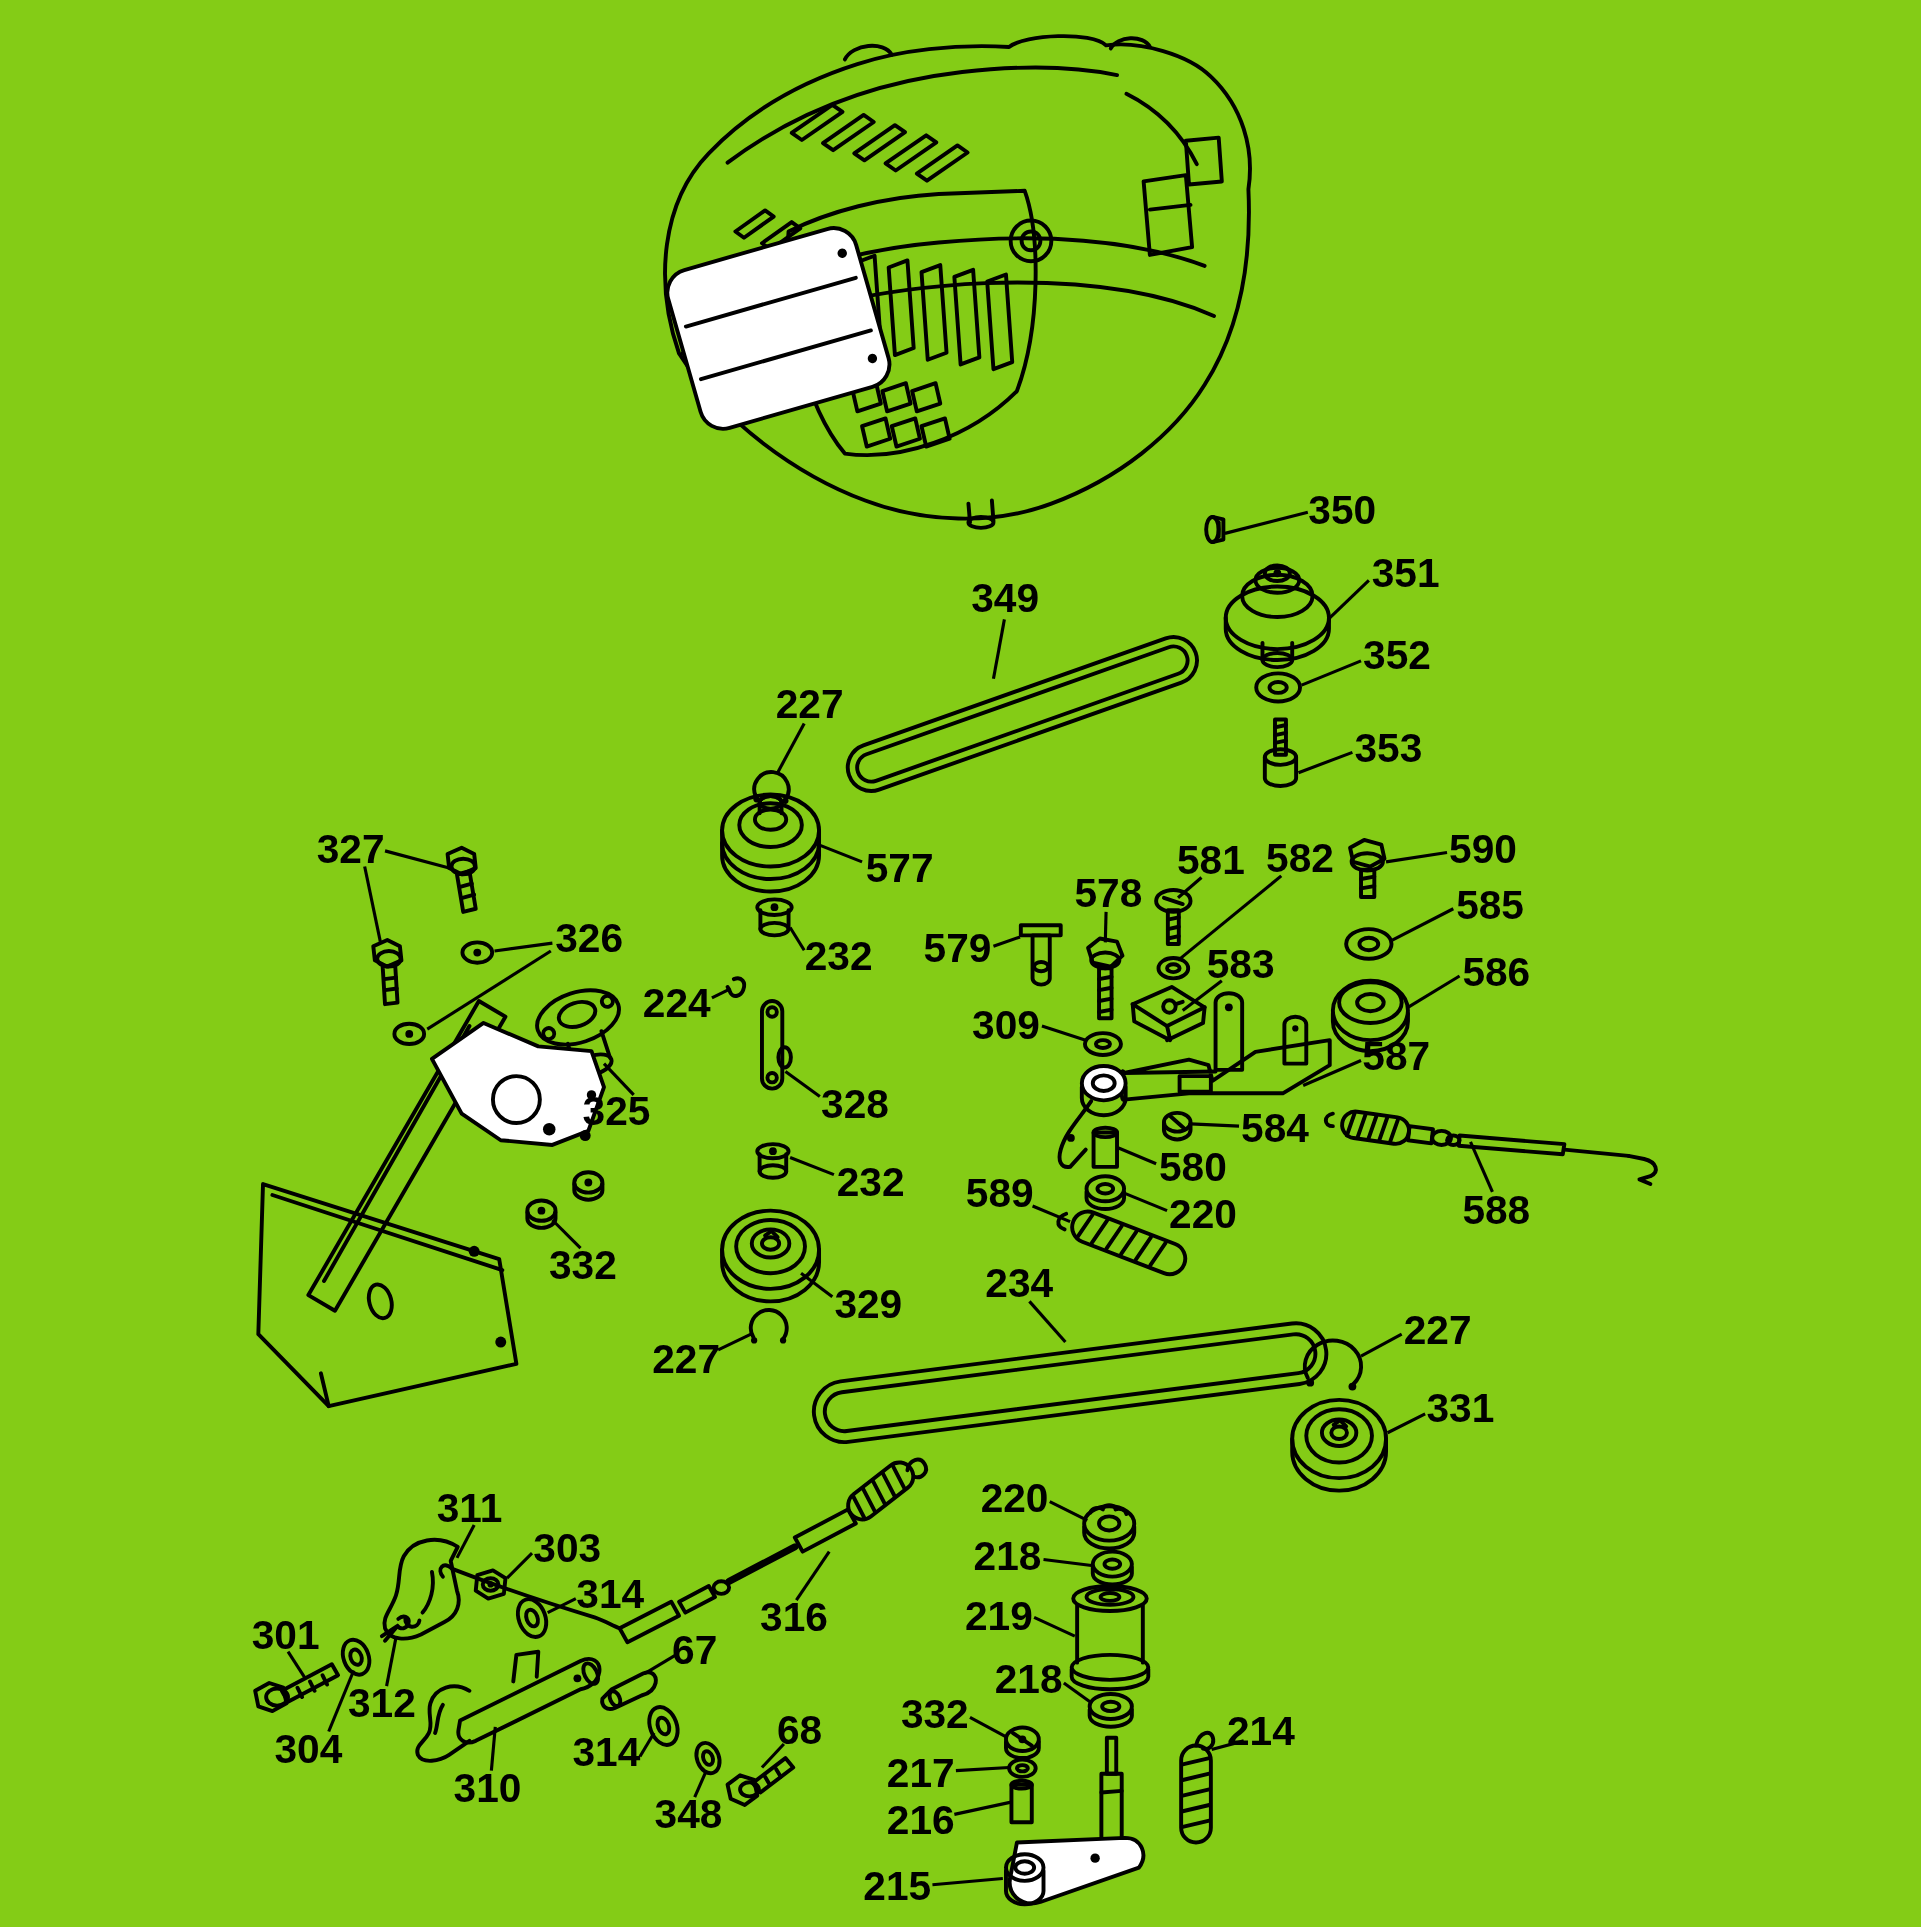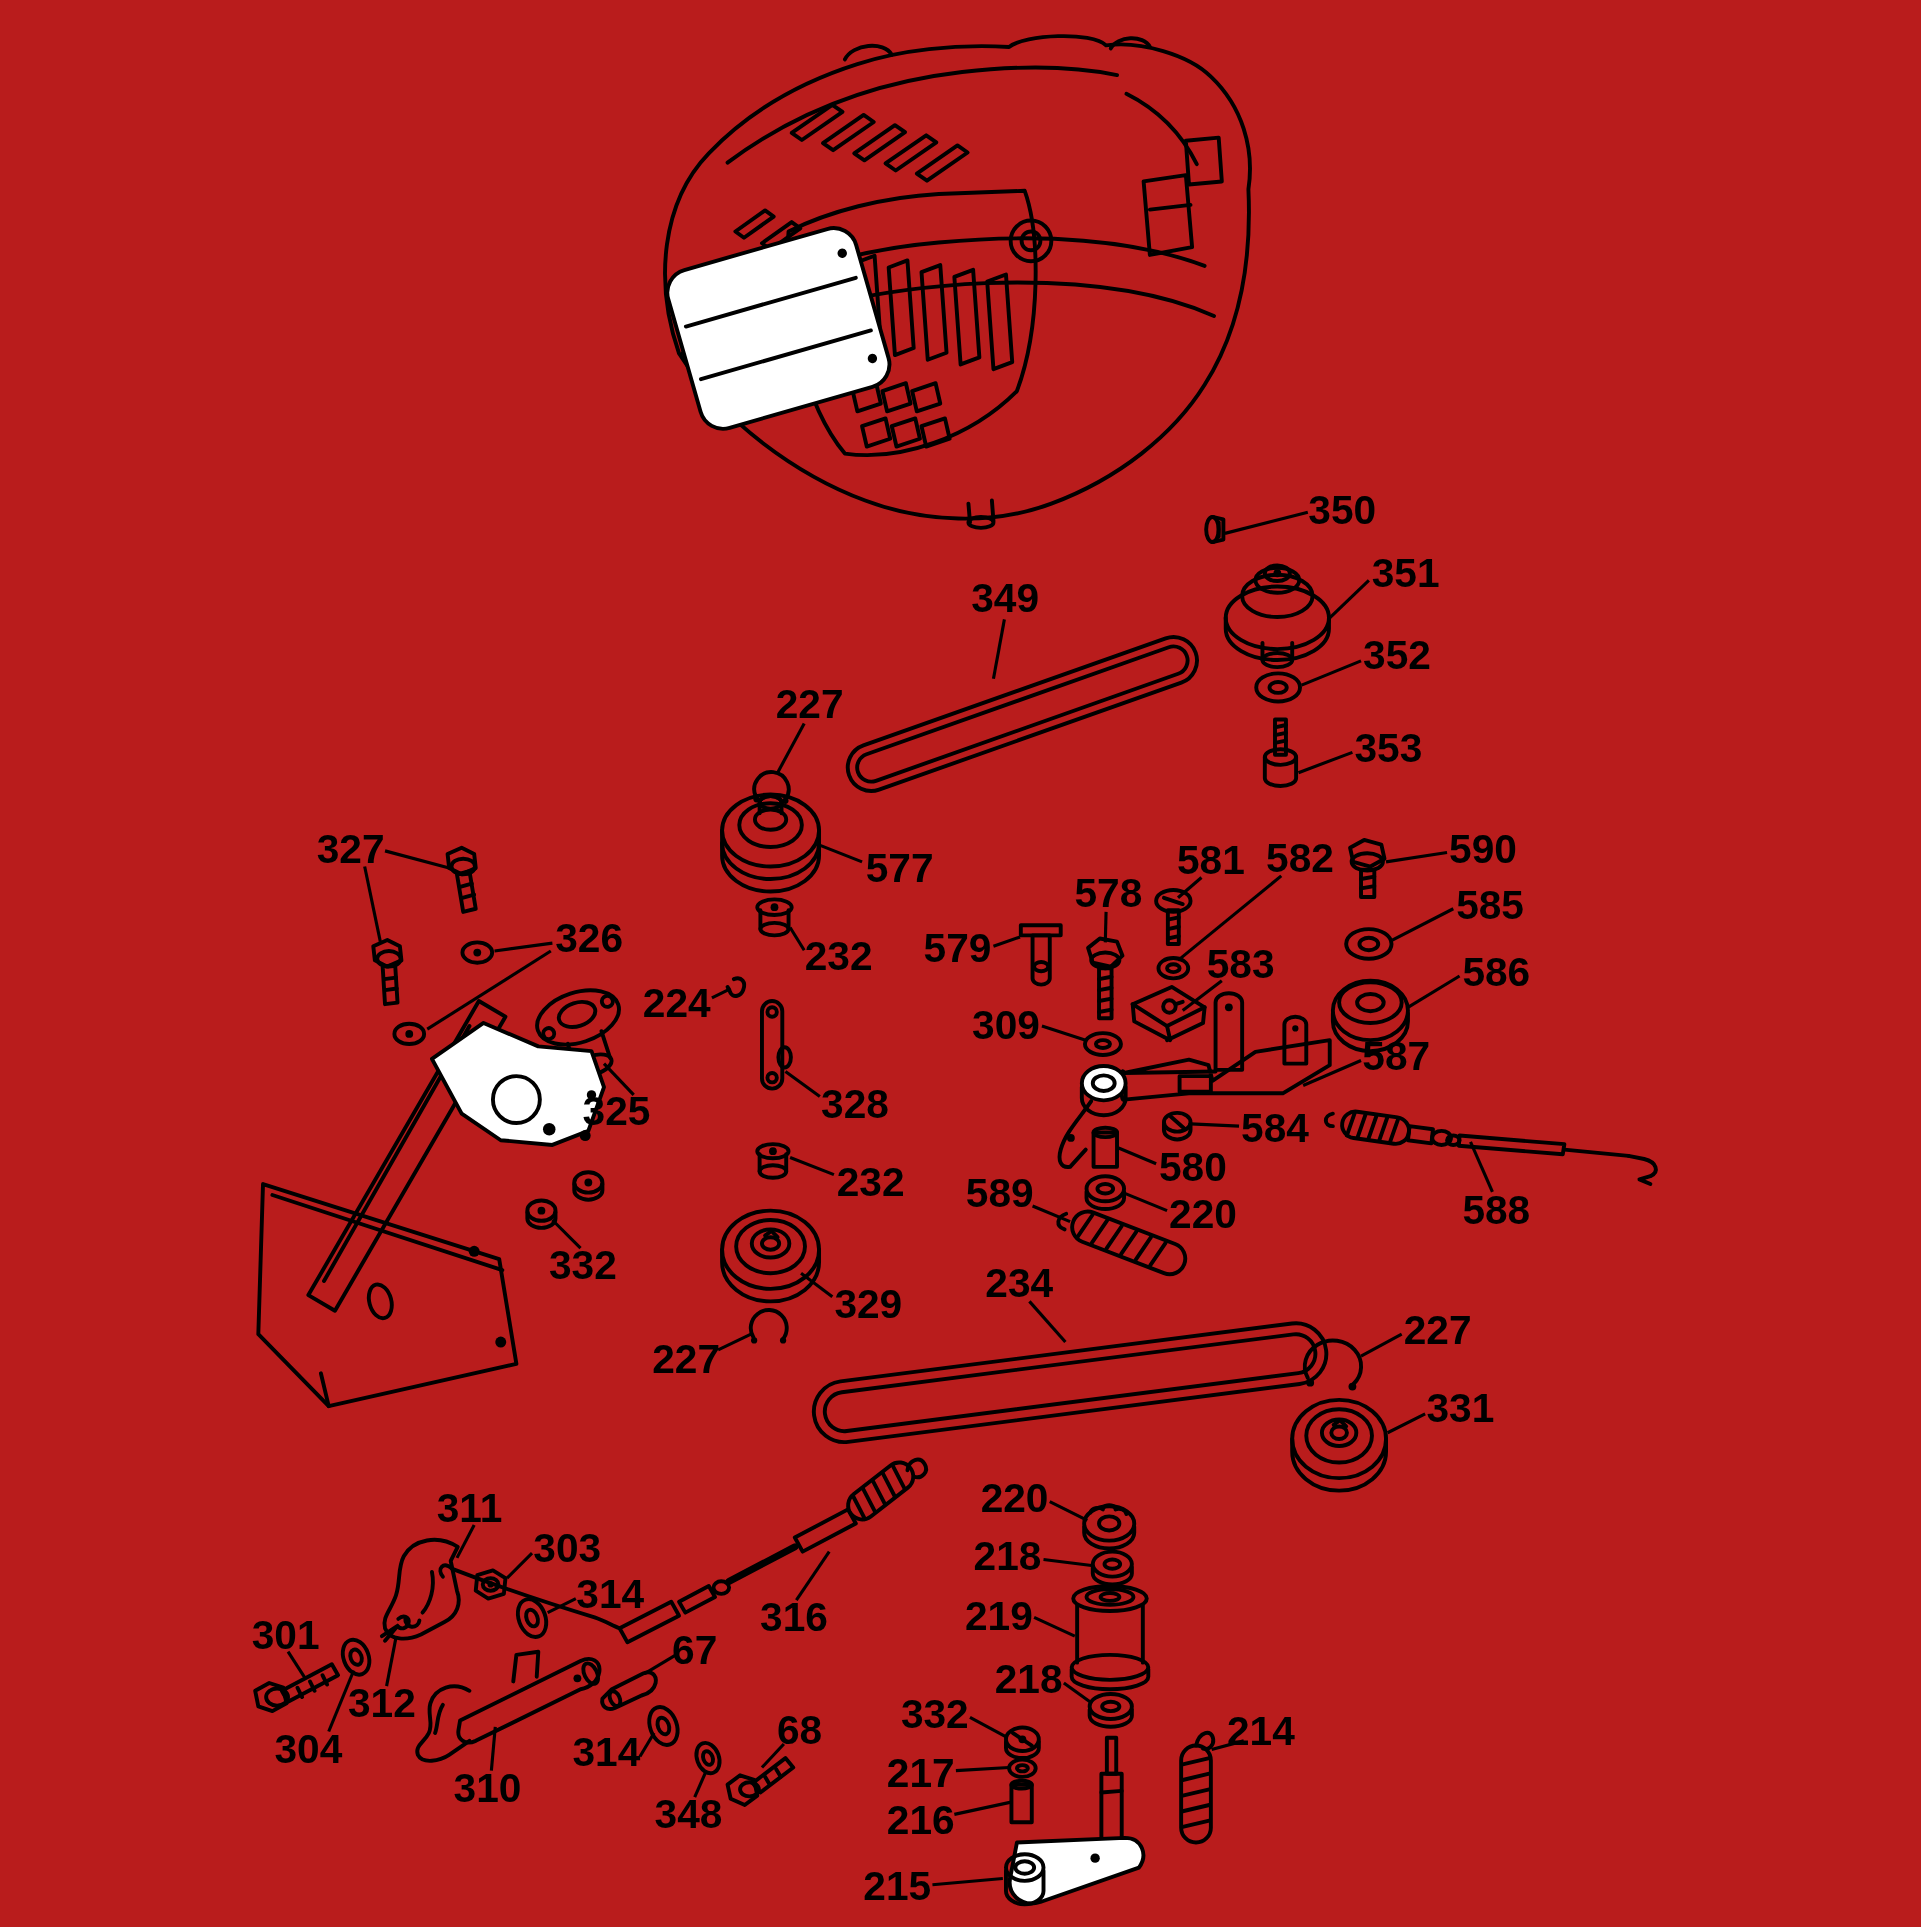--- a/index.html
+++ b/index.html
@@ -1,16 +1,16 @@
 <!DOCTYPE html>
 <html style="font-size:12.5px"><head>
 <meta charset="utf-8">
 <style>
   html,body{margin:0;padding:0;background:#ffffff;}
-  .stage{width:1922px;height:1927px;position:relative;background:#b91c1c;overflow:hidden;}
+  .stage{width:1922px;height:1927px;position:relative;background:#84cc16;overflow:hidden;}
   svg{display:block;}
   .art path,.art ellipse,.art circle,.art rect,.art line,.art polygon,.art polyline{
     fill:none;stroke:#000;stroke-width:5;stroke-linecap:round;stroke-linejoin:round;
   }
   .art .fillw{fill:#ffffff;}
   .art .wire{stroke-width:5;}
   .art .rod{stroke-width:9;}
   .art .dot{fill:#000;stroke:none;}
   [data-name="leader-lines"] line{stroke:#000;stroke-width:4;}
   [data-name="part-labels"] text{

